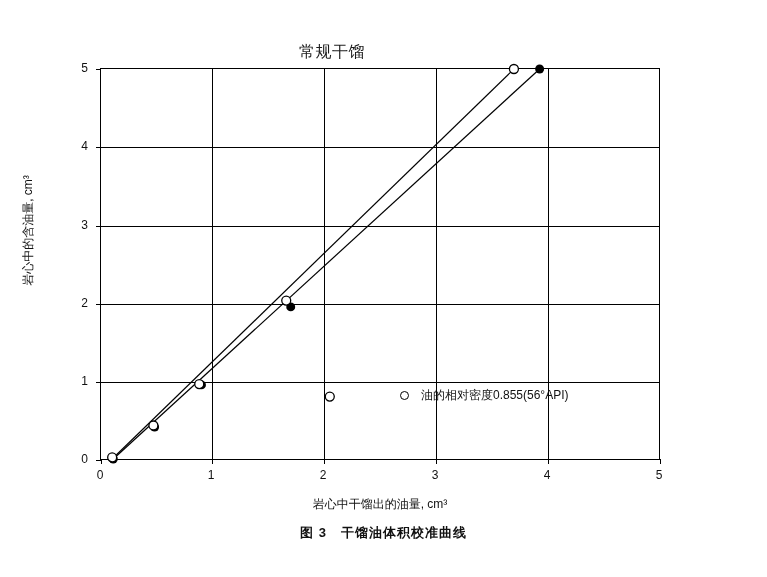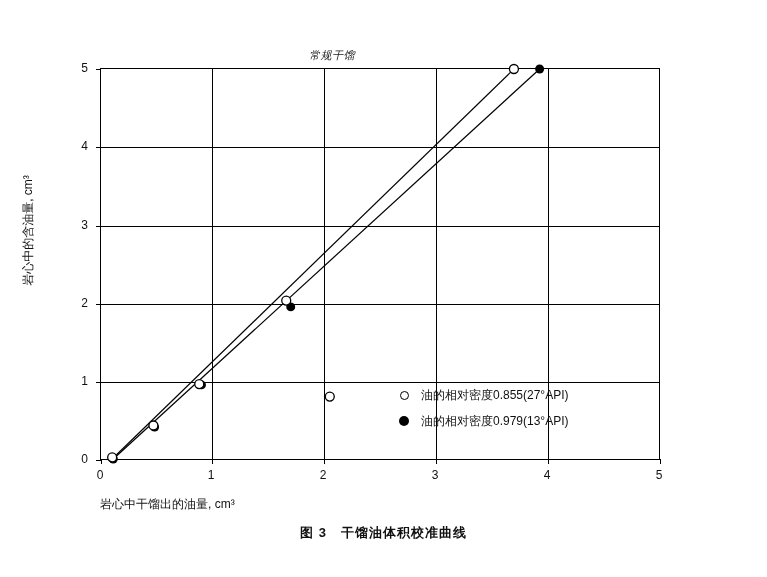--- a/index.html
+++ b/index.html
@@ -20,27 +20,26 @@
     position: absolute;
     left: 0; top: 0;
     width: 767px;
     height: 577px;
   }
 
   
   .chart-title {
     position: absolute;
     left: 232px;
-    top: 48px;
+    top: 42px;
     width: 200px;
     text-align: center;
-    font-size: 11px;
+    font-size: 16px;
     letter-spacing: 0.5px;
     color: #1a1a1a;
-    font-style: italic;
   }
 
   
   .plot-frame {
     position: absolute;
     left: 100px;
     top: 68px;
     width: 560px;
     height: 392px;
     border: 1px solid #000;
@@ -94,21 +93,21 @@
     width: 26px;
     color: #111;
   }
 
   
   .xaxis-title {
     position: absolute;
     left: 100px;
     top: 496px;
     width: 560px;
-    text-align: left;
+    text-align: center;
     font-size: 12px;
     color: #111;
   }
   .yaxis-title {
     position: absolute;
     left: -62px;
     top: 222px;
     width: 180px;
     text-align: center;
     font-size: 12px;
@@ -229,27 +228,21 @@
       <circle cx="185.9" cy="232.8" r="4.5" fill="#fff" stroke="#000" stroke-width="1.3" vector-effect="non-scaling-stroke"></circle>
       <circle cx="229.6" cy="329.3" r="4.5" fill="#fff" stroke="#000" stroke-width="1.3" vector-effect="non-scaling-stroke"></circle>
       <circle cx="414.4" cy="0" r="4.5" fill="#fff" stroke="#000" stroke-width="1.3" vector-effect="non-scaling-stroke"></circle>
     </svg>
 
     <div class="legend" style="left:292px; top:313px;">
       <div class="legend-row">
         <span class="legend-marker">
             <span class="marker-open"></span>
           </span>
-        <span class="legend-text">油的相对密度0.855(27°API)</span>
-      </div>
-      <div class="legend-row">
-        <span class="legend-marker">
-            <span class="marker-filled"></span>
-          </span>
-        <span class="legend-text">油的相对密度0.979(13°API)</span>
+        <span class="legend-text">油的相对密度0.855(56°API)</span>
       </div>
     </div>
   </div>
 
   <div class="xlabel-tick" style="left:85px;  top:468px;">0</div>
   <div class="xlabel-tick" style="left:196px; top:468px;">1</div>
   <div class="xlabel-tick" style="left:308px; top:468px;">2</div>
   <div class="xlabel-tick" style="left:420px; top:468px;">3</div>
   <div class="xlabel-tick" style="left:532px; top:468px;">4</div>
   <div class="xlabel-tick" style="left:644px; top:468px;">5</div>

